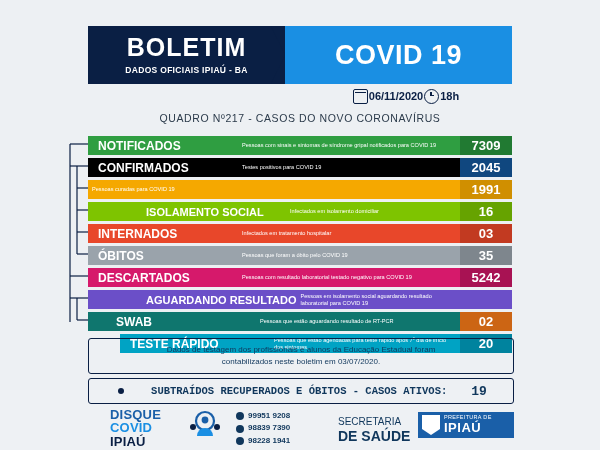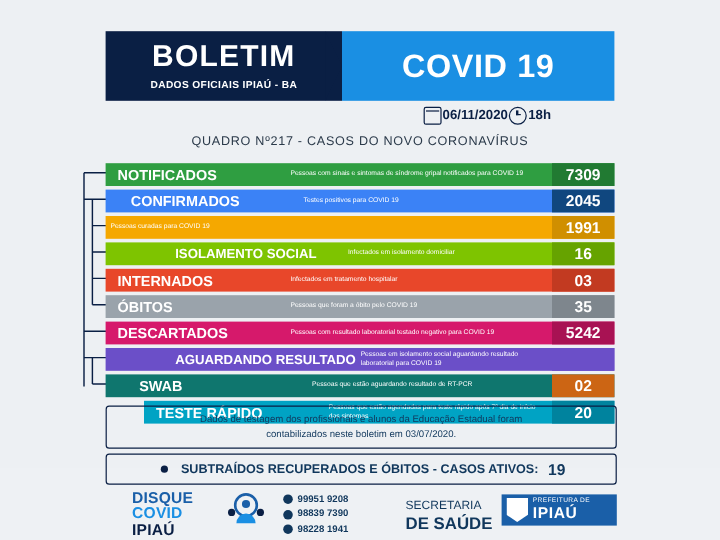--- a/index.html
+++ b/index.html
@@ -79,21 +79,21 @@
   }
   .row .value{
     flex:0 0 52px;display:flex;align-items:center;justify-content:center;
     color:#fff;font-weight:bold;font-size:13px;
   }
   .row.small .label{font-size:11px;margin-left:48px;}
 
   
   .c-green   {background:#2f9e41;}
   .c-green-d {background:#217a32;}
-  .c-blue    {background:#3b82f6;padding-left:11px;}
+  .c-blue    {background:#000000;}
   .c-blue-d  {background:#10477f;}
   .c-yellow  {background:#f5a800;}
   .c-yellow-d{background:#d08f00;margin-left:11px;}
   .c-lime    {background:#7ec400;}
   .c-lime-d  {background:#66a300;}
   .c-red     {background:#e8472a;}
   .c-red-d   {background:#c23a21;}
   .c-gray    {background:#9aa3ab;}
   .c-gray-d  {background:#7e868d;}
   .c-pink    {background:#d6196b;}
@@ -113,22 +113,22 @@
     position:absolute;left:88px;top:338px;width:424px;height:34px;
     border:1.4px solid #0a1f44;border-radius:3px;
     display:flex;flex-direction:column;align-items:center;justify-content:center;
     color:#10375c;font-size:8px;line-height:1.45;text-align:center;
   }
 
   
   .activebox{
     position:absolute;left:88px;top:378px;width:424px;height:24px;
     border:1.4px solid #0a1f44;border-radius:3px;
-    display:flex;align-items:center;justify-content:center;gap:8px;
-    color:#10375c;font-size:10.5px;font-weight:bold;
+    display:flex;align-items:center;justify-content:center;gap:24px;
+    color:#10375c;font-size:10.5px;font-weight:bold;font-family:Liberation Mono, monospace;
   }
   .sun-icon{width:12px;height:12px;position:relative;flex:none;}
   .sun-icon::before{
     content:"";position:absolute;left:3px;top:3px;width:6px;height:6px;border-radius:50%;background:#0a1f44;
   }
   .activebox .num{font-size:13px;}
 
   
   .footer{position:absolute;left:88px;top:406px;width:424px;height:40px;}
   .disque{

